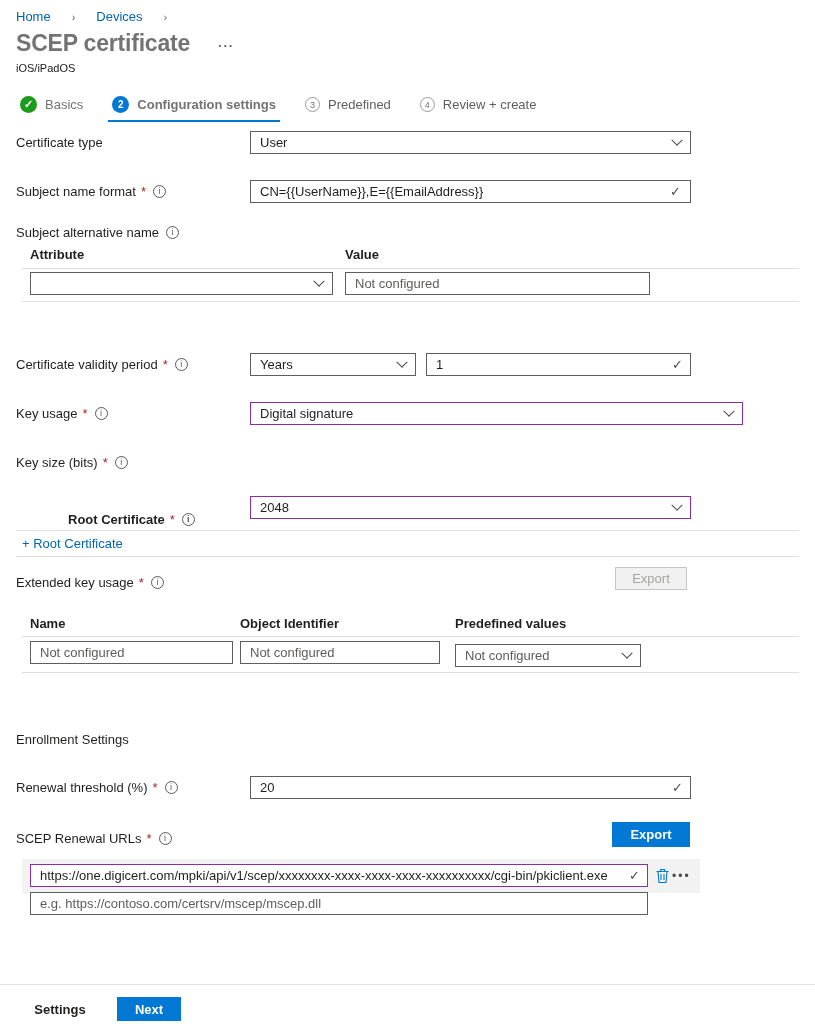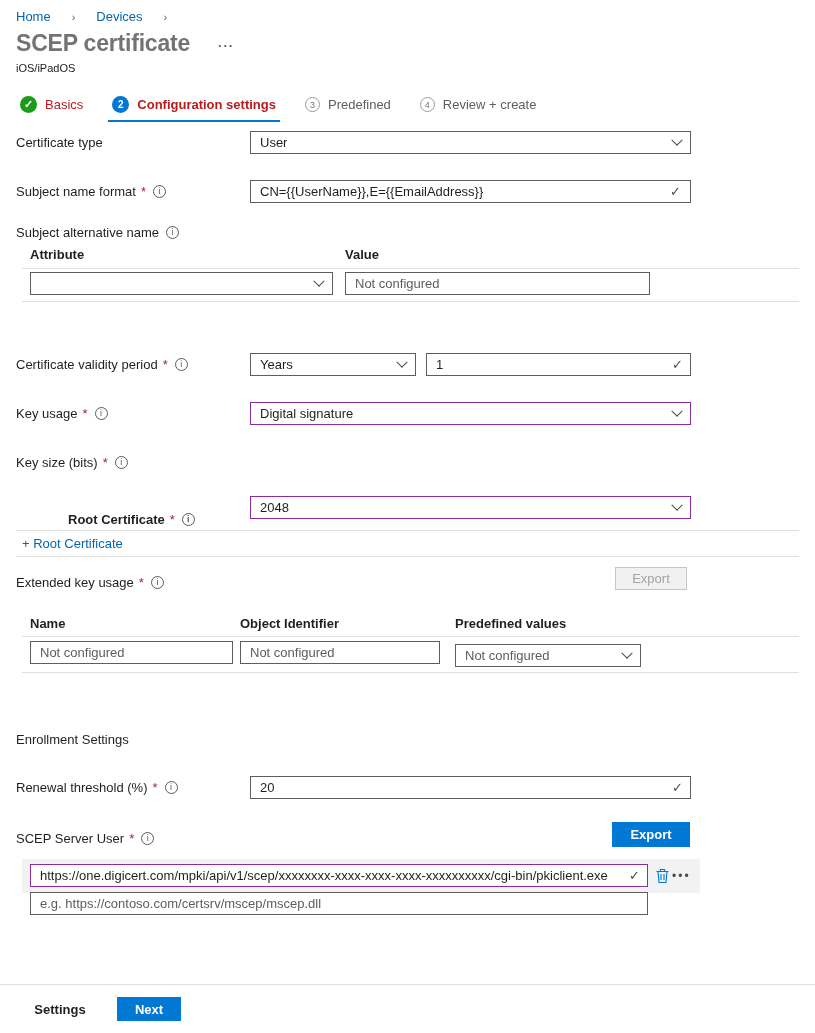--- a/index.html
+++ b/index.html
@@ -18,21 +18,21 @@
   
   .titlerow { position:absolute; left:16px; top:30px; display:flex; align-items:center; }
   .titlerow h1 { font-size:23px; font-weight:700; letter-spacing:-0.2px; color:#737373; }
   .more { margin-left:28px; margin-top:4px; color:#5c5b5a; font-size:13px; font-weight:700; letter-spacing:1px; cursor:pointer; }
   .subtitle { position:absolute; left:16px; top:62px; font-size:11px; color:#1b1a19; }
 
   
   .tabs { position:absolute; left:16px; top:94px; display:flex; gap:21px; }
   .tab { display:flex; align-items:center; gap:8px; padding:2px 4px 7px 4px; border-bottom:2px solid transparent; cursor:pointer; }
   .tab.active { border-bottom-color:#0078d4; }
-  .tlabel { font-size:13px; color:#b91c1c; }
+  .tlabel { font-size:13px; color:#737373; }
   .tab.active .tlabel { font-weight:700; }
   .tab.dim .tlabel { color:#605e5c; }
   .circ { width:17px; height:17px; border-radius:50%; display:inline-flex; align-items:center; justify-content:center; flex:0 0 auto; }
   .circ.done { background:#1a9c1a; color:#fff; font-size:11px; font-weight:700; }
   .circ.num  { background:#0078d4; color:#fff; font-size:10px; font-weight:700; }
   .circ.out  { width:15px; height:15px; border:1px solid #9d9b99; color:#767472; font-size:9px; background:#fff; }
 
   
   .row { position:absolute; left:16px; right:16px; }
   .flabel { position:absolute; left:0; top:4px; font-size:13px; color:#201f1e; display:flex; align-items:center; gap:5px; white-space:nowrap; }
@@ -175,21 +175,21 @@
       <span class="vcheck">✓</span>
     </div>
   </div>
 
   <div class="row" style="top:402px;">
     <div class="flabel">
       <span>Key usage</span>
       <span class="req">*</span>
       <span class="info">i</span>
     </div>
-    <div class="ctl dd purple" style="left:234px; width:441px;">
+    <div class="ctl dd purple" style="left:234px; width:493px;">
       <span class="val">Digital signature</span>
       <span class="chev"></span>
     </div>
   </div>
 
   <div class="row" style="top:451px;">
     <div class="flabel">
       <span>Key size (bits)</span>
       <span class="req">*</span>
       <span class="info">i</span>
@@ -250,21 +250,21 @@
       <span class="info">i</span>
     </div>
     <div class="iwrap" style="left:234px; width:441px;">
       <input type="text" value="20" style="">
       <span class="vcheck">✓</span>
     </div>
   </div>
 
   <div class="row" style="top:827px;">
     <div class="flabel">
-      <span>SCEP Server User</span>
+      <span>SCEP Renewal URLs</span>
       <span class="req">*</span>
       <span class="info">i</span>
     </div>
     <div class="btn primary" style="left:596px; top:-5px; width:78px; height:25px;">Export</div>
   </div>
 
   <div class="band" style="left:22px; top:859px; width:678px; height:34px;">
     <div class="iwrap" style="left:8px; top:5px; width:618px;">
       <input class="purpleIn" type="text" value="https://one.digicert.com/mpki/api/v1/scep/xxxxxxxx-xxxx-xxxx-xxxx-xxxxxxxxxx/cgi-bin/pkiclient.exe" style="">
       <span class="vcheck">✓</span>

